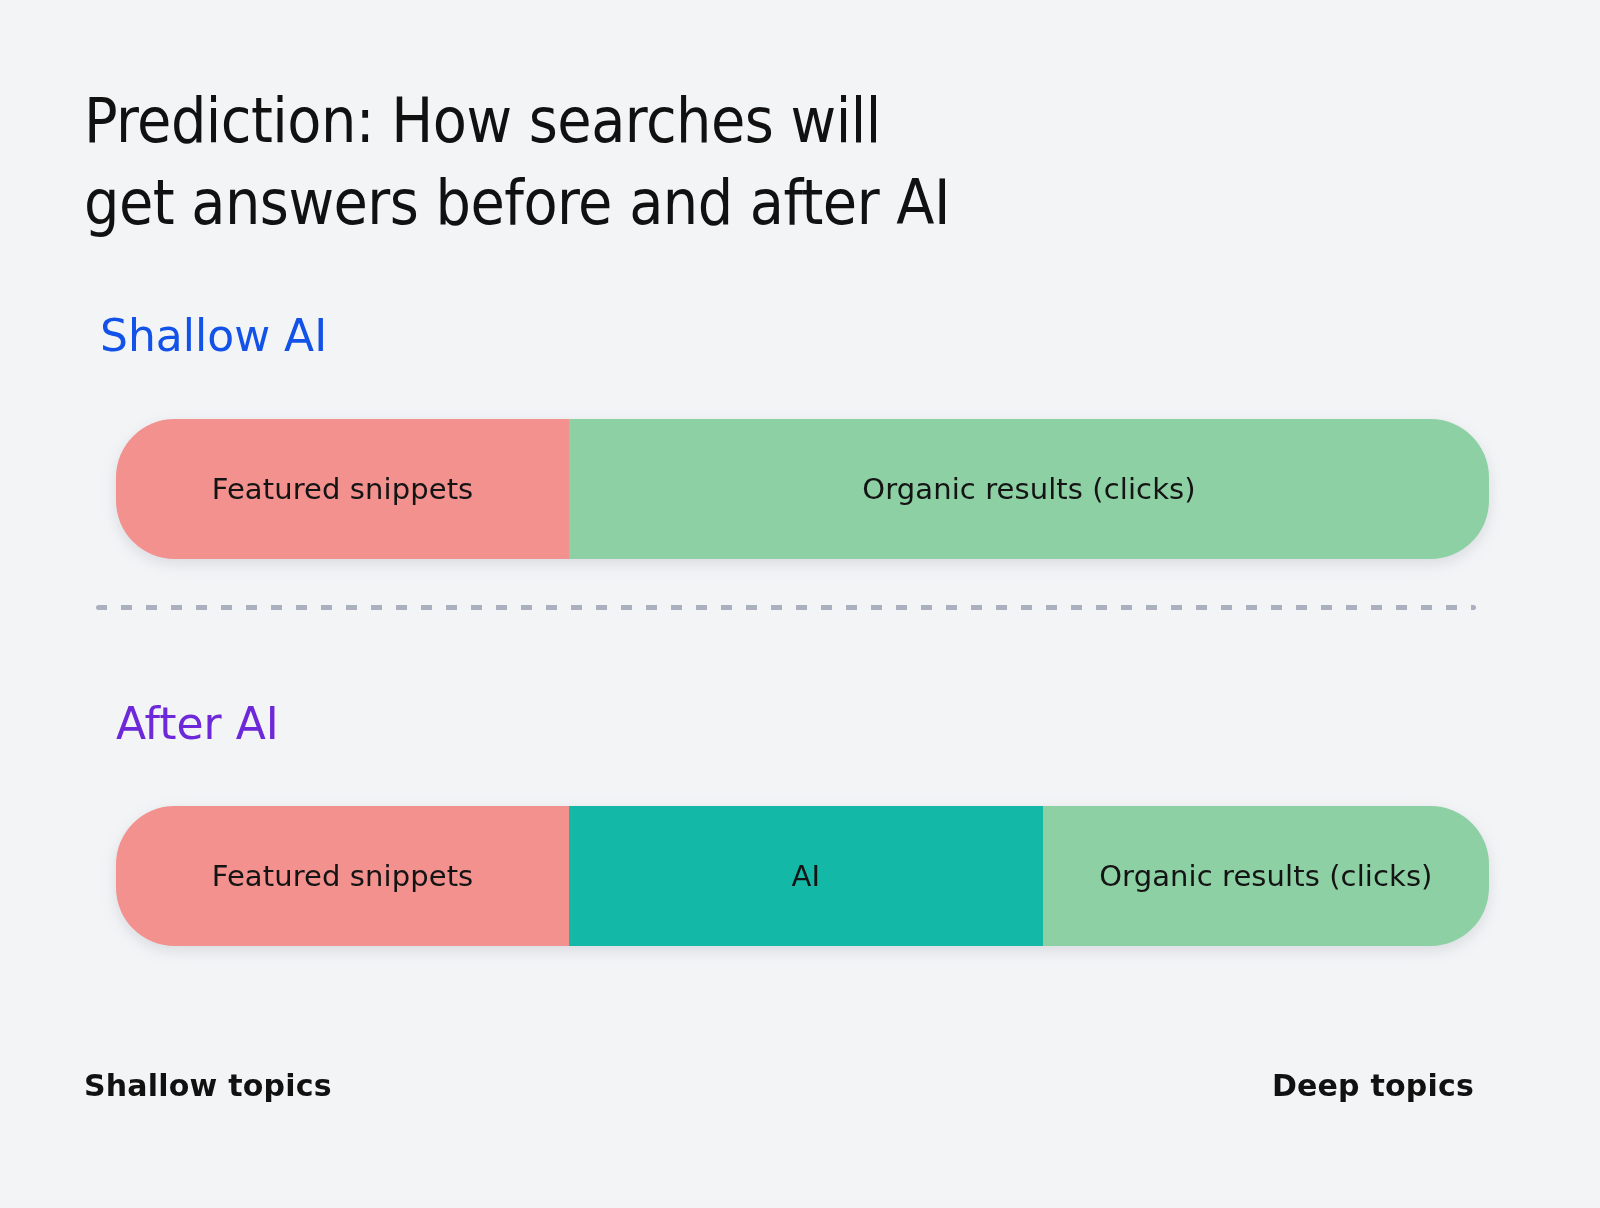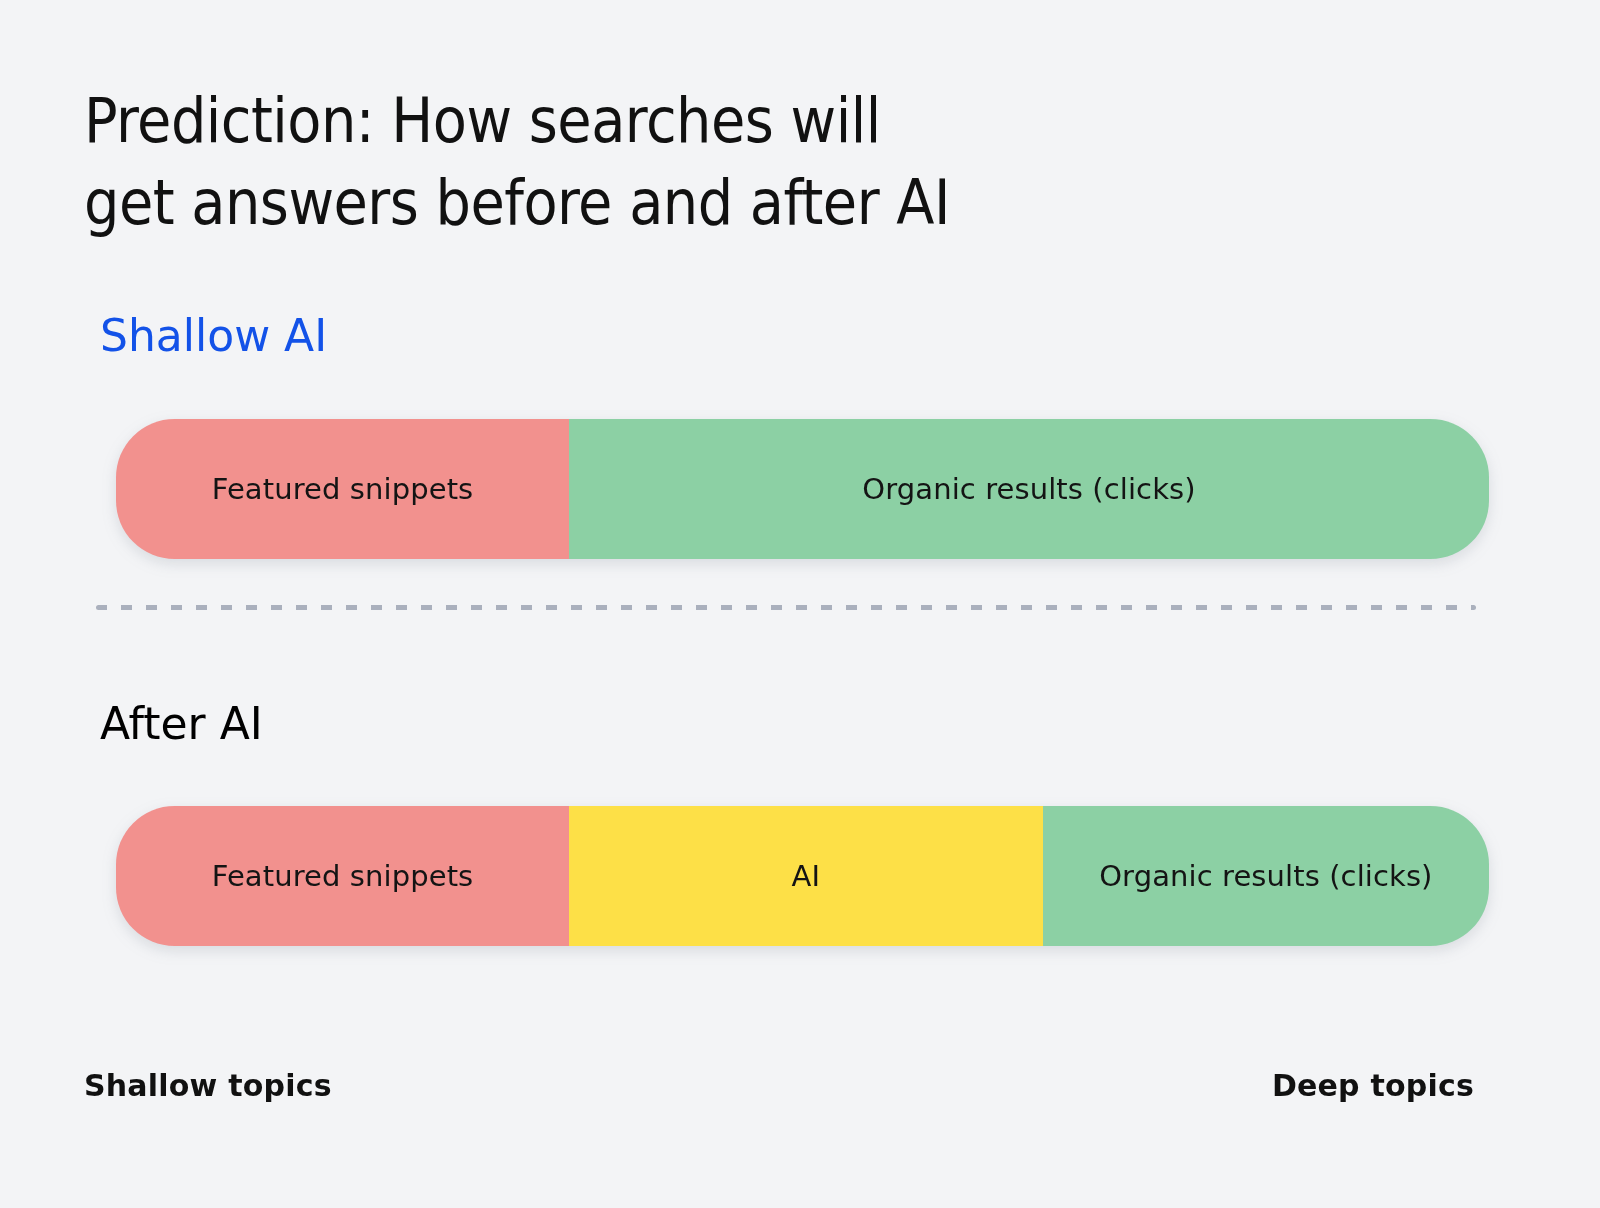--- a/index.html
+++ b/index.html
@@ -142,27 +142,27 @@
     <div class="seg" id="b0s0" style="width: 33%; background: rgb(242, 145, 142);">
       <span>Featured snippets</span>
     </div>
     <div class="seg" id="b0s1" style="width: 67%; background: rgb(140, 208, 164);">
       <span>Organic results (clicks)</span>
     </div>
   </div>
 
   <div class="divider"></div>
 
-  <div class="section-heading heading-after" style="color: #000000;">After AI</div>
+  <div class="section-heading heading-after" style="color: #6d28d9; margin-left: 16px;">After AI</div>
 
   <div class="bar bar-after">
     <div class="seg" id="b1s0" style="width: 33%; background: rgb(242, 145, 142);">
       <span>Featured snippets</span>
     </div>
-    <div class="seg" id="b1s1" style="width: 34.5%; background: #fde047;">
+    <div class="seg" id="b1s1" style="width: 34.5%; background: #14b8a6;">
       <span>AI</span>
     </div>
     <div class="seg" id="b1s2" style="width: 32.5%; background: rgb(140, 208, 164);">
       <span>Organic results (clicks)</span>
     </div>
   </div>
 
 
   <div class="endpoint endpoint-left">Shallow topics</div>
 

